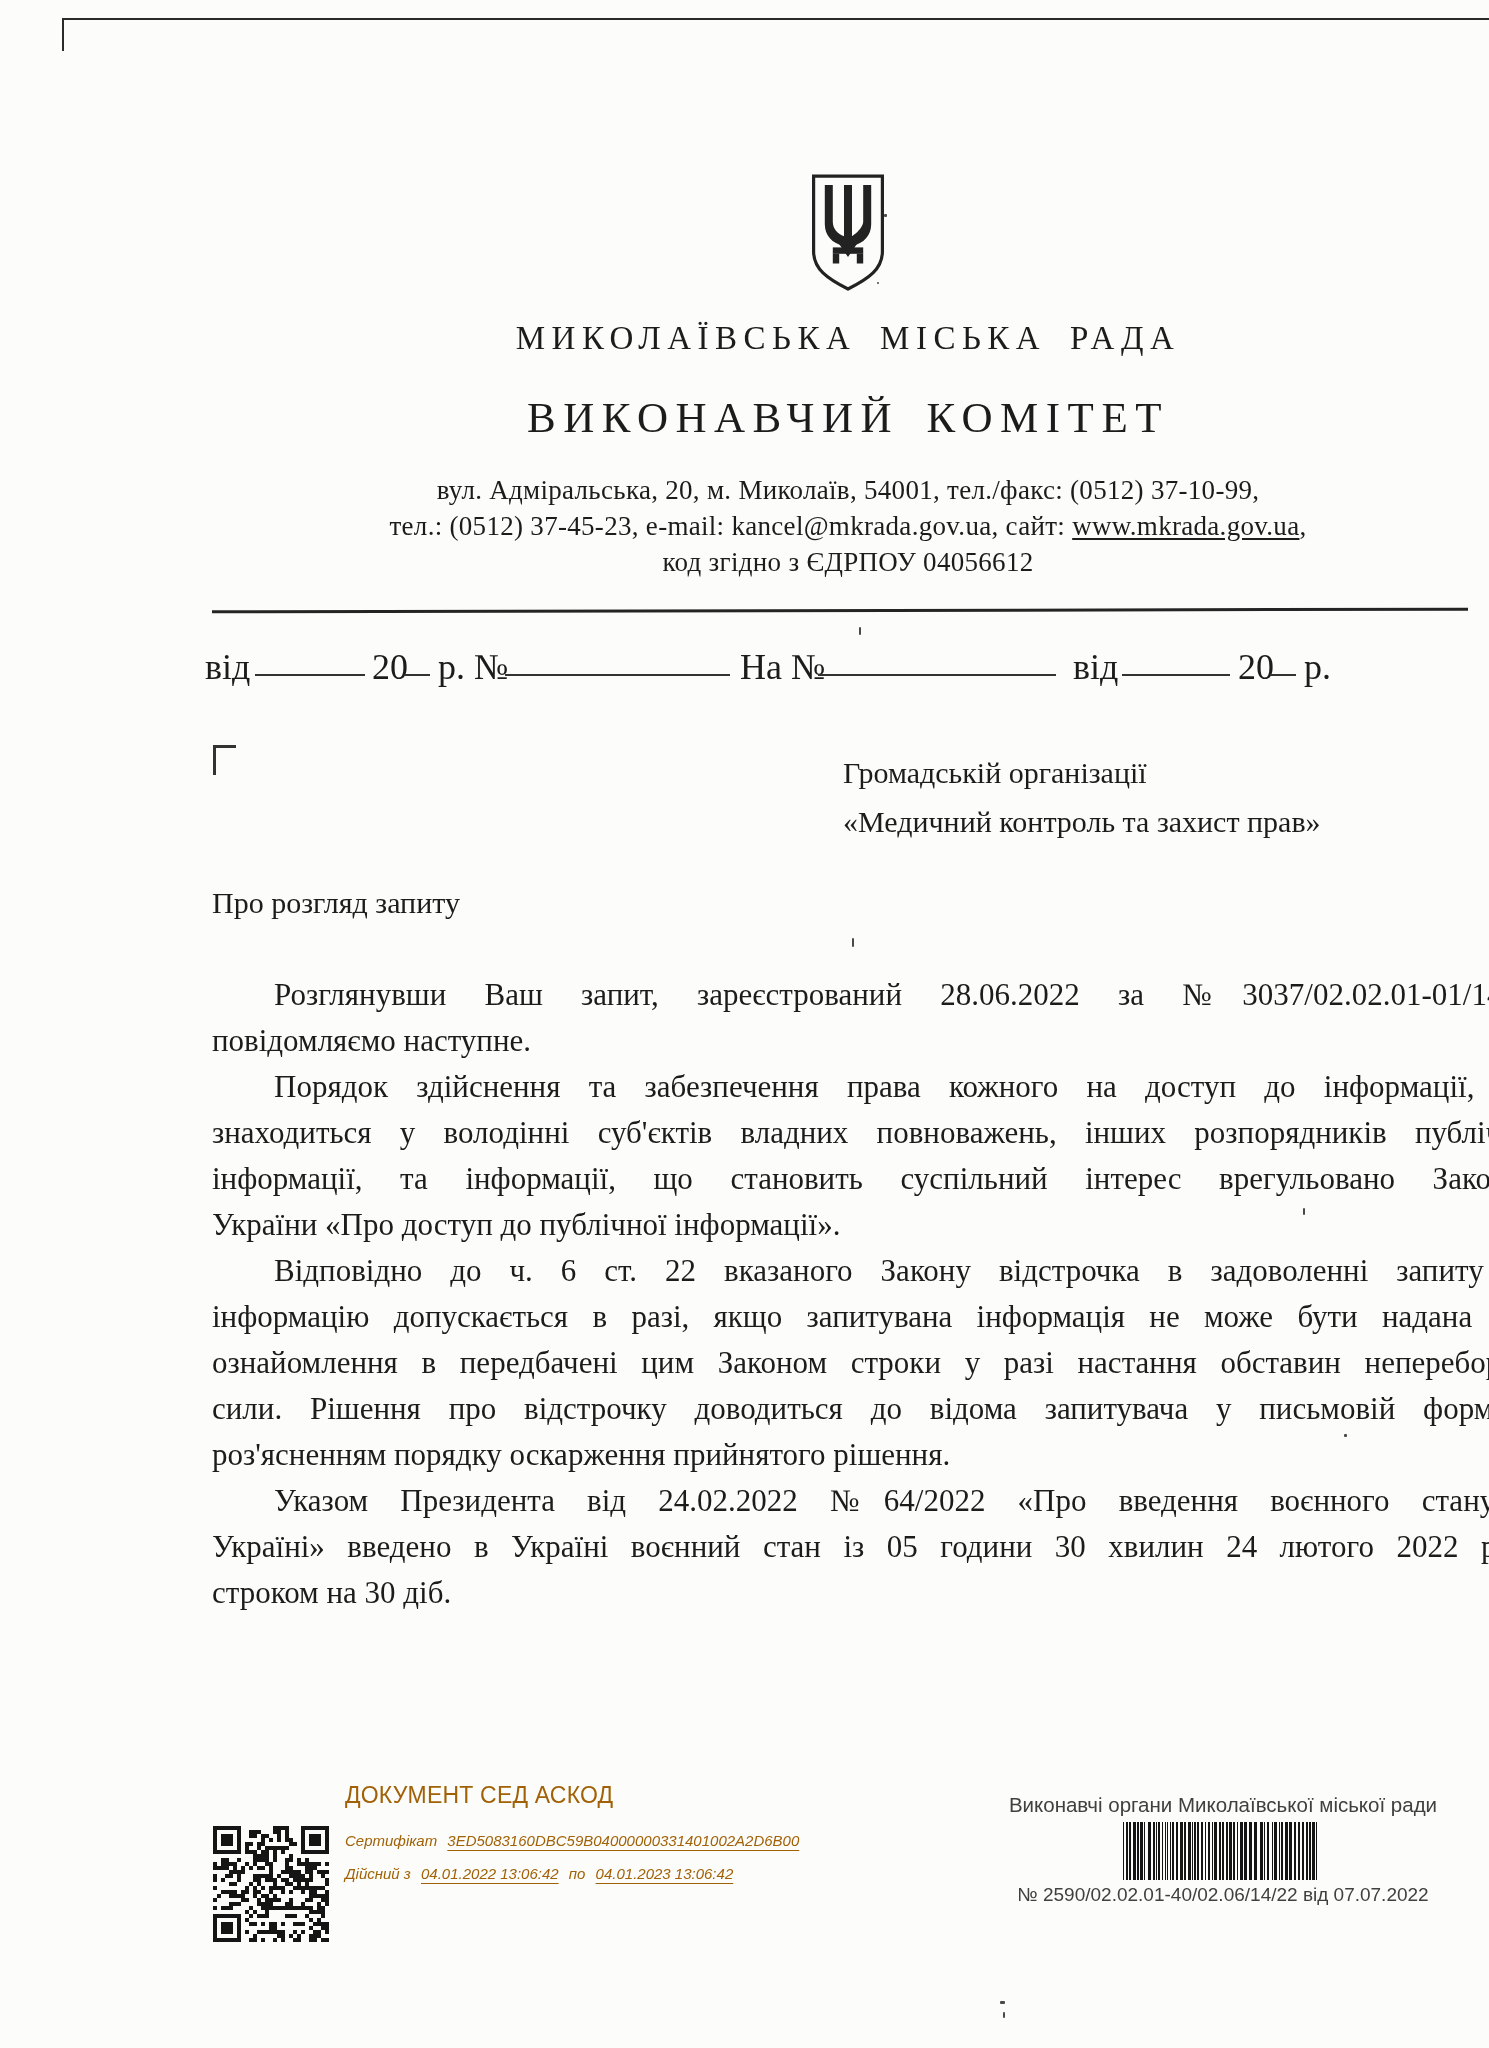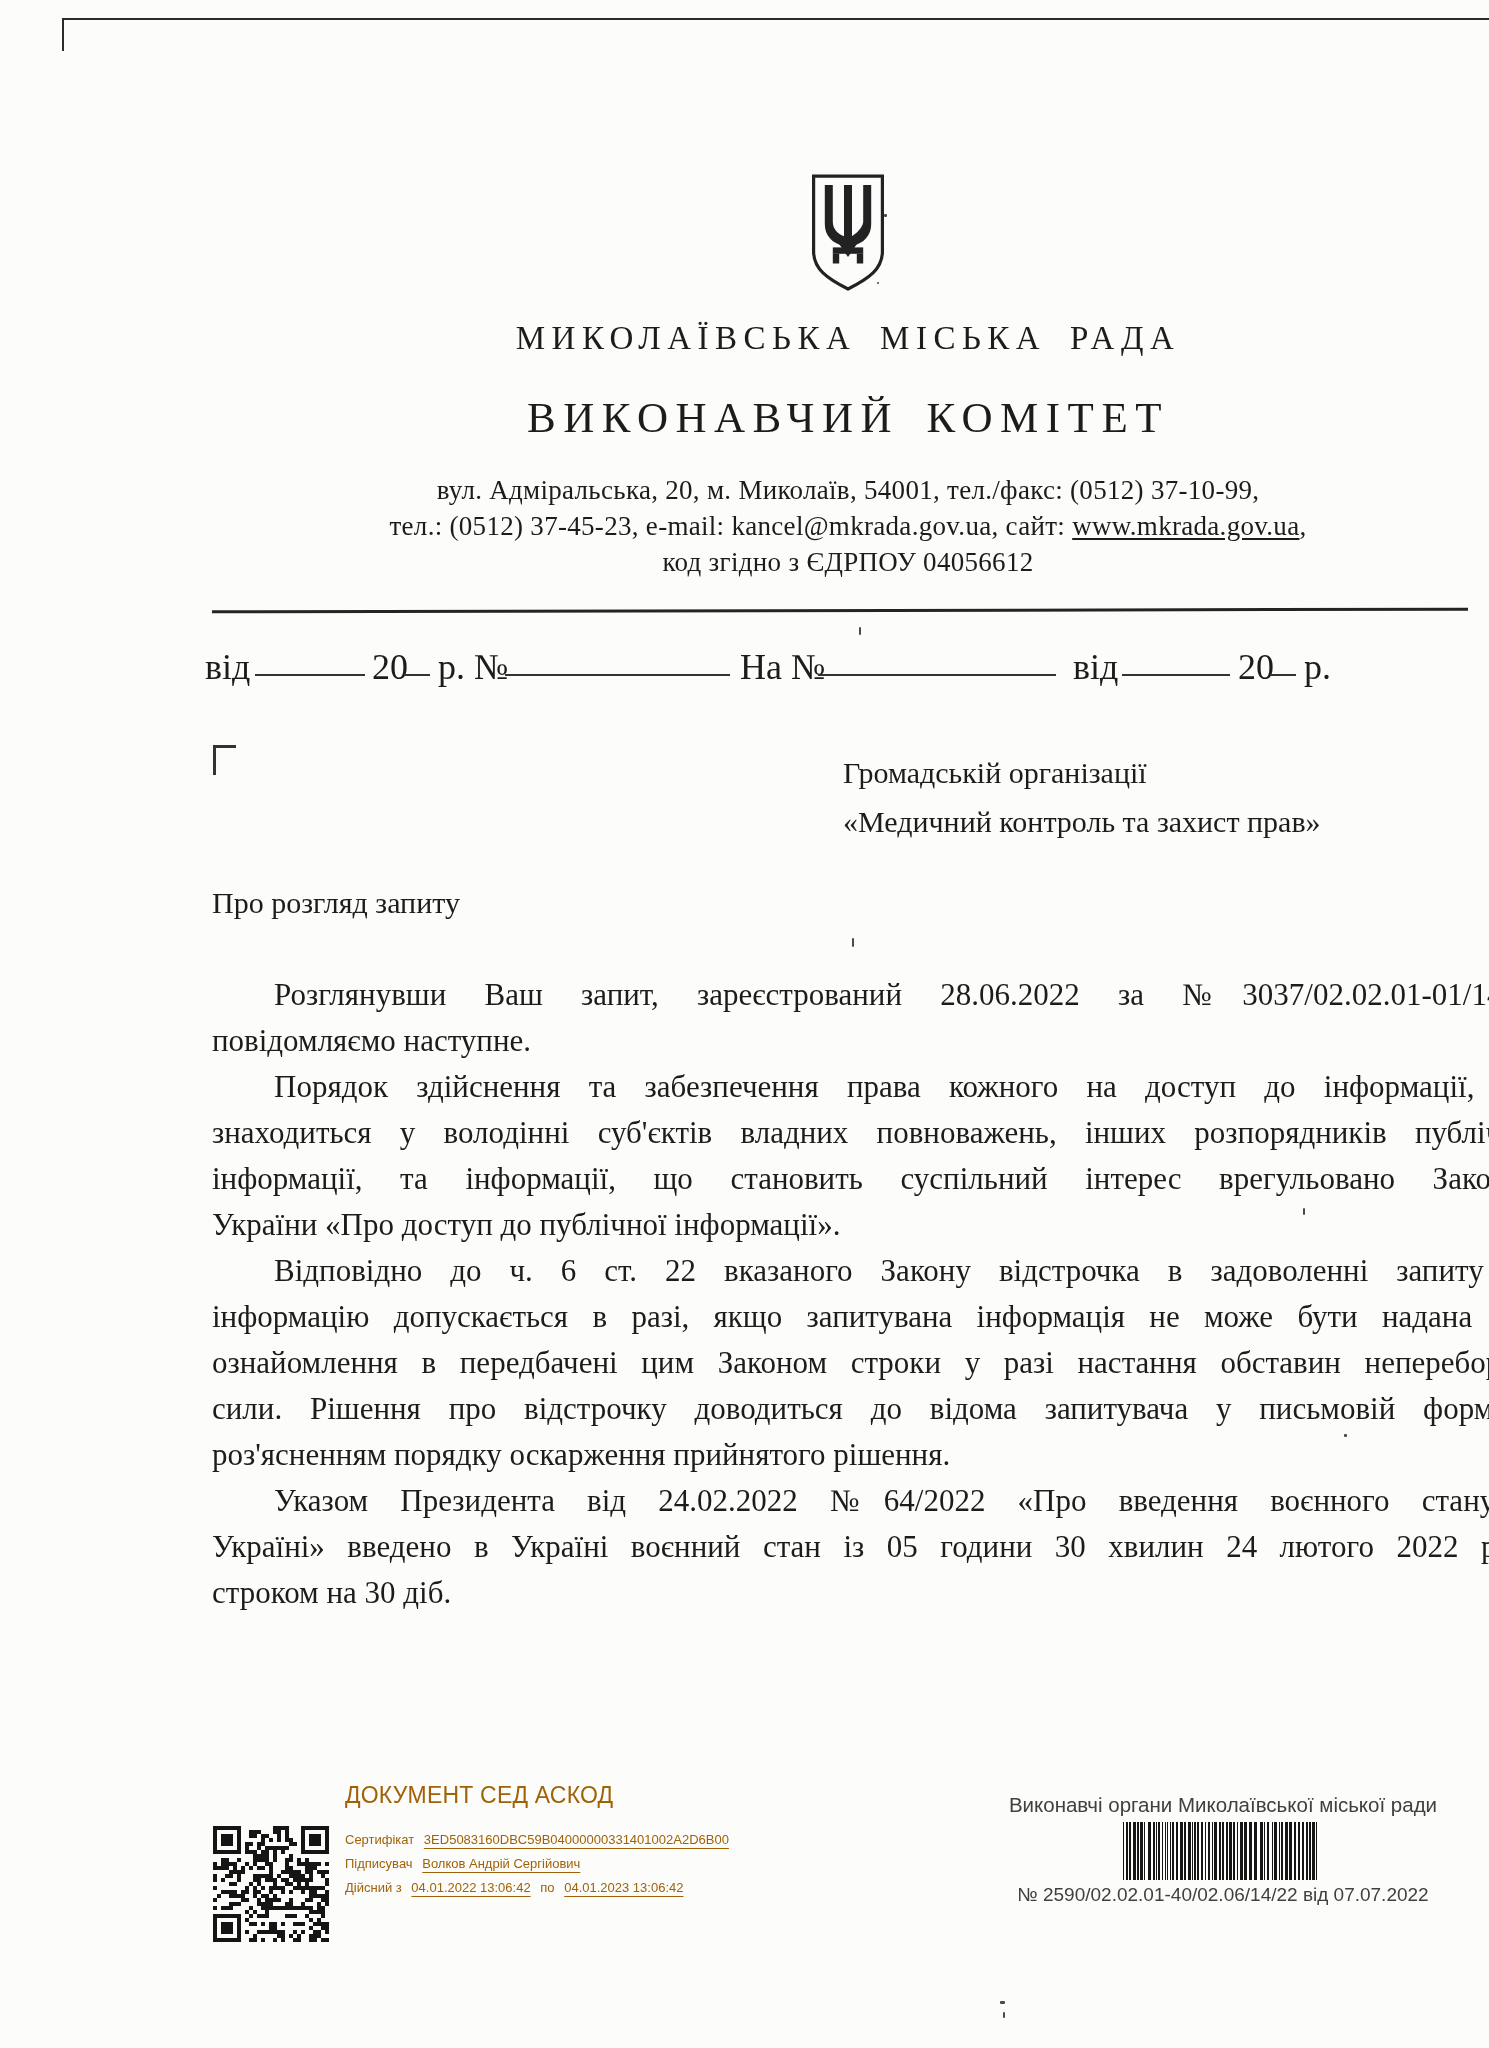--- a/index.html
+++ b/index.html
@@ -30,21 +30,21 @@
   .subject{position:absolute;left:212px;top:886px;font-size:30px;}
   
   .body-text{position:absolute;left:212px;top:972px;width:1330px;font-size:31px;}
   .bline{height:46px;line-height:46px;white-space:nowrap;}
   .bline.j{text-align:justify;text-align-last:justify;white-space:normal;overflow:hidden;height:46px;}
   .bline.indent{padding-left:62px;}
   
   .qr{position:absolute;left:213px;top:1826px;width:116px;height:116px;}
   .sig{position:absolute;left:345px;top:1782px;font-family:"Liberation Sans","DejaVu Sans",sans-serif;color:#a16207;}
   .sig .sys{font-size:23px;margin-bottom:23px;letter-spacing:0.2px;}
-  .sig .row{font-size:13px;margin-bottom:9px;}
+  .sig .row{font-size:15px;margin-bottom:16px;font-style:italic;}
   .sig .row .u{text-underline-offset:4px;}
   .sig .gap{margin-left:6px;margin-right:6px;}
   
   .reg{position:absolute;left:990px;top:1793px;width:466px;text-align:center;font-family:"Liberation Sans","DejaVu Sans",sans-serif;color:#404040;}
   .reg-org{font-size:20.5px;margin-bottom:5px;white-space:nowrap;}
   .barcode{width:200px;height:58px;margin:0 auto 4px auto;}
   .reg-no{font-size:19px;white-space:nowrap;}
 </style>
 </head>
 <body>
@@ -446,24 +446,20 @@
         <rect x="4" y="92" width="20" height="20" fill="#fcfcfa"></rect>
         <rect x="8" y="96" width="12" height="12" fill="#151515"></rect>
       </svg></div>
   <div class="sig">
     <div class="sys">ДОКУМЕНТ СЕД АСКОД</div>
     <div class="row">
       <span>Сертифікат</span>
       <span class="u gap">3ED5083160DBC59B04000000331401002A2D6B00</span>
     </div>
     <div class="row">
-      <span>Підписувач</span>
-      <span class="u gap">Волков Андрій Сергійович</span>
-    </div>
-    <div class="row">
       <span>Дійсний з</span>
       <span class="u gap">04.01.2022 13:06:42</span>
       <span>по</span>
       <span class="u gap">04.01.2023 13:06:42</span>
     </div>
   </div>
 
   <div class="reg">
     <div class="reg-org">Виконавчі органи Миколаївської міської ради</div>
     <div class="barcode" id="barcode"><svg width="200" height="58" viewBox="0 0 200 58" xmlns="http://www.w3.org/2000/svg">

